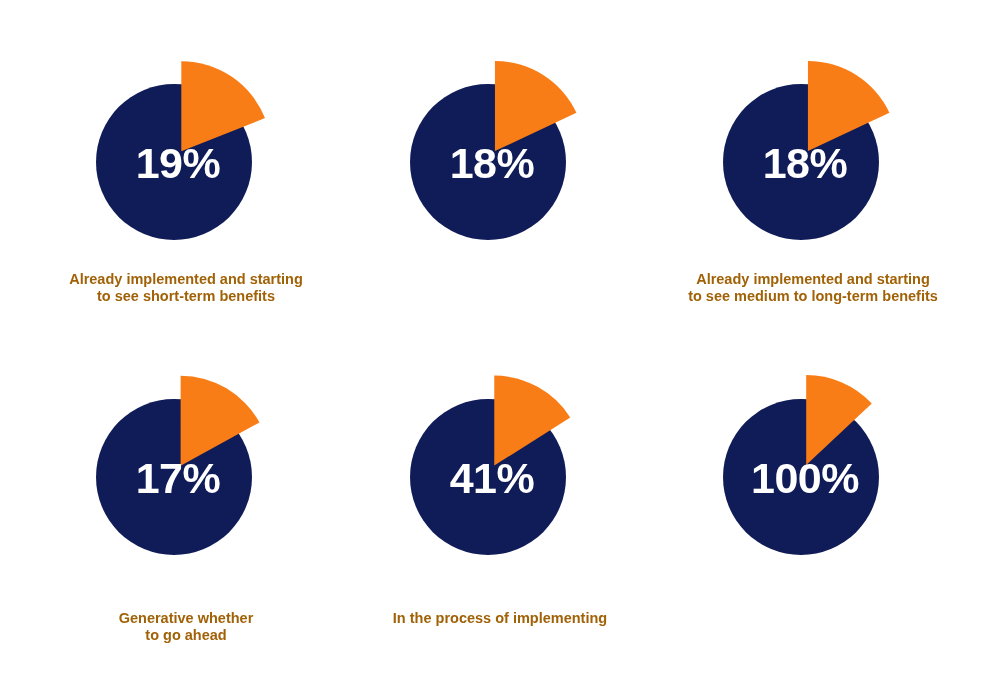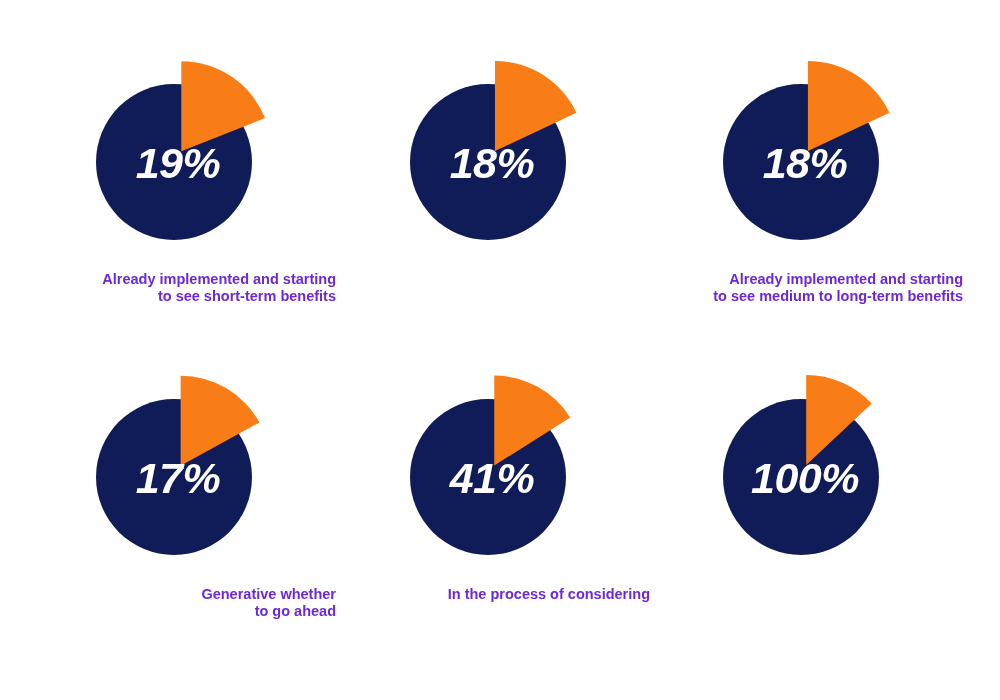--- a/index.html
+++ b/index.html
@@ -51,35 +51,34 @@
     pointer-events: none;
   }
   .pct-label span {
     display: block;
     color: #ffffff;
     font-size: 43px;
     font-weight: bold;
     letter-spacing: -0.5px;
     line-height: 1;
     transform: translate(-8px, 1px);
-    font-style: italic;
   }
   .cell-caption {
     margin-top: 9px;
-    text-align: right;
+    text-align: center;
     font-size: 14.5px;
     line-height: 1.18;
-    color: #6d28d9;
+    color: #a16207;
     font-weight: 600;
     white-space: pre-line;
     width: 300px;
   }
   
   .r0 { top: 62px; }
-  .r1 { top: 377px; }
+  .r1 { top: 377px; gap: 24px; }
   .c0 { left: 26px; }
   .c1 { left: 340px; }
   .c2 { left: 653px; }
 </style>
 </head>
 <body>
 
 <div id="chart-grid">
 
   <div class="chart-cell r0 c0">
@@ -139,21 +138,21 @@
   <div class="chart-cell r1 c1">
     <div class="donut-wrap">
       <svg class="donut-svg" viewBox="0 0 230 200">
         <circle class="base-circle" cx="103" cy="100" r="78" fill="#101c57"></circle>
         <path class="slice-path" d="M 109.2627977633223 88.60801315942977 L 109.2627977633223 -1.391986840570226 A 90 90 0 0 1 185.25231105850366 40.38360161132009 Z" fill="#f97d16"></path>
       </svg>
       <div class="pct-label">
         <span>41%</span>
       </div>
     </div>
-    <div class="cell-caption">In the process of considering</div>
+    <div class="cell-caption">In the process of implementing</div>
   </div>
 
   <div class="chart-cell r1 c2">
     <div class="donut-wrap">
       <svg class="donut-svg" viewBox="0 0 230 200">
         <circle class="base-circle" cx="103" cy="100" r="78" fill="#101c57"></circle>
         <path class="slice-path" d="M 108.16292257825215 88.06918986610825 L 108.16292257825215 -1.9308101338917538 A 90 90 0 0 1 173.77009904617918 26.45995033252627 Z" fill="#f97d16"></path>
       </svg>
       <div class="pct-label">
         <span>100%</span>

